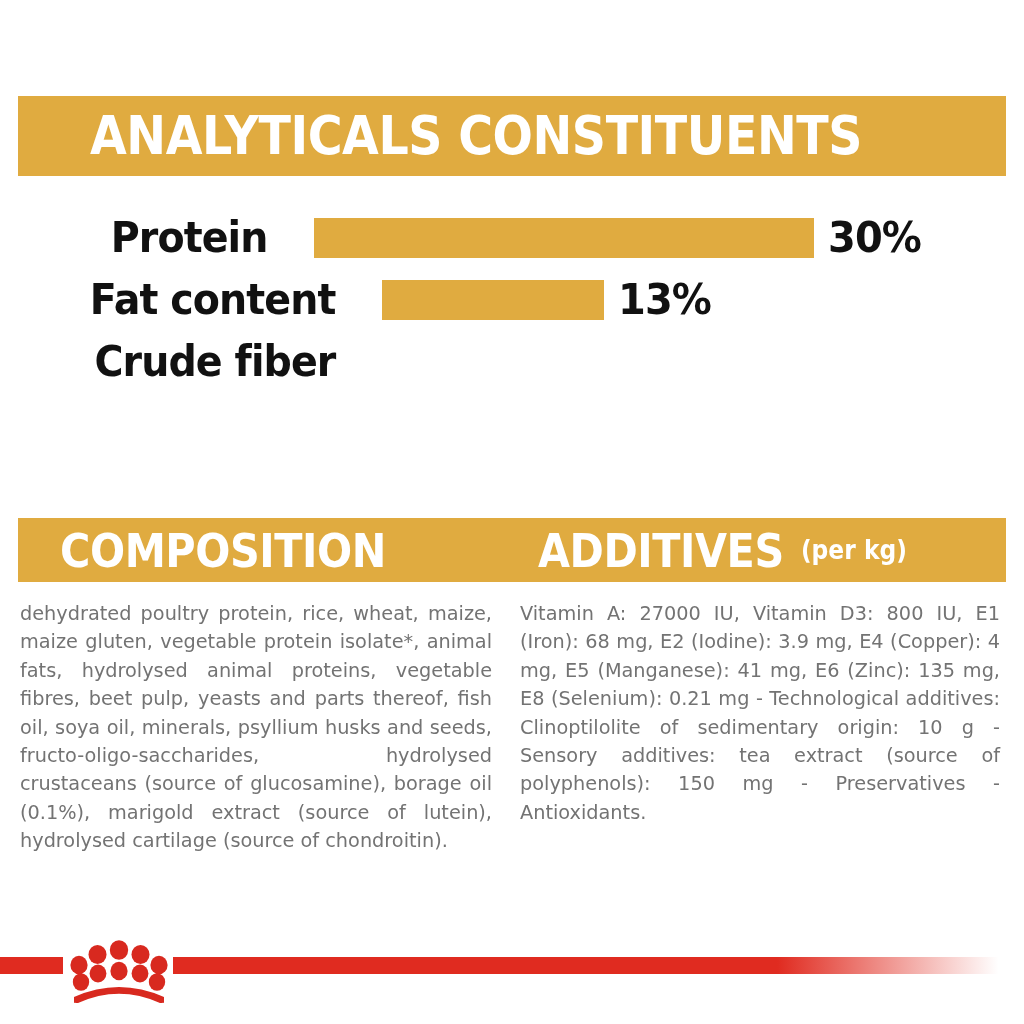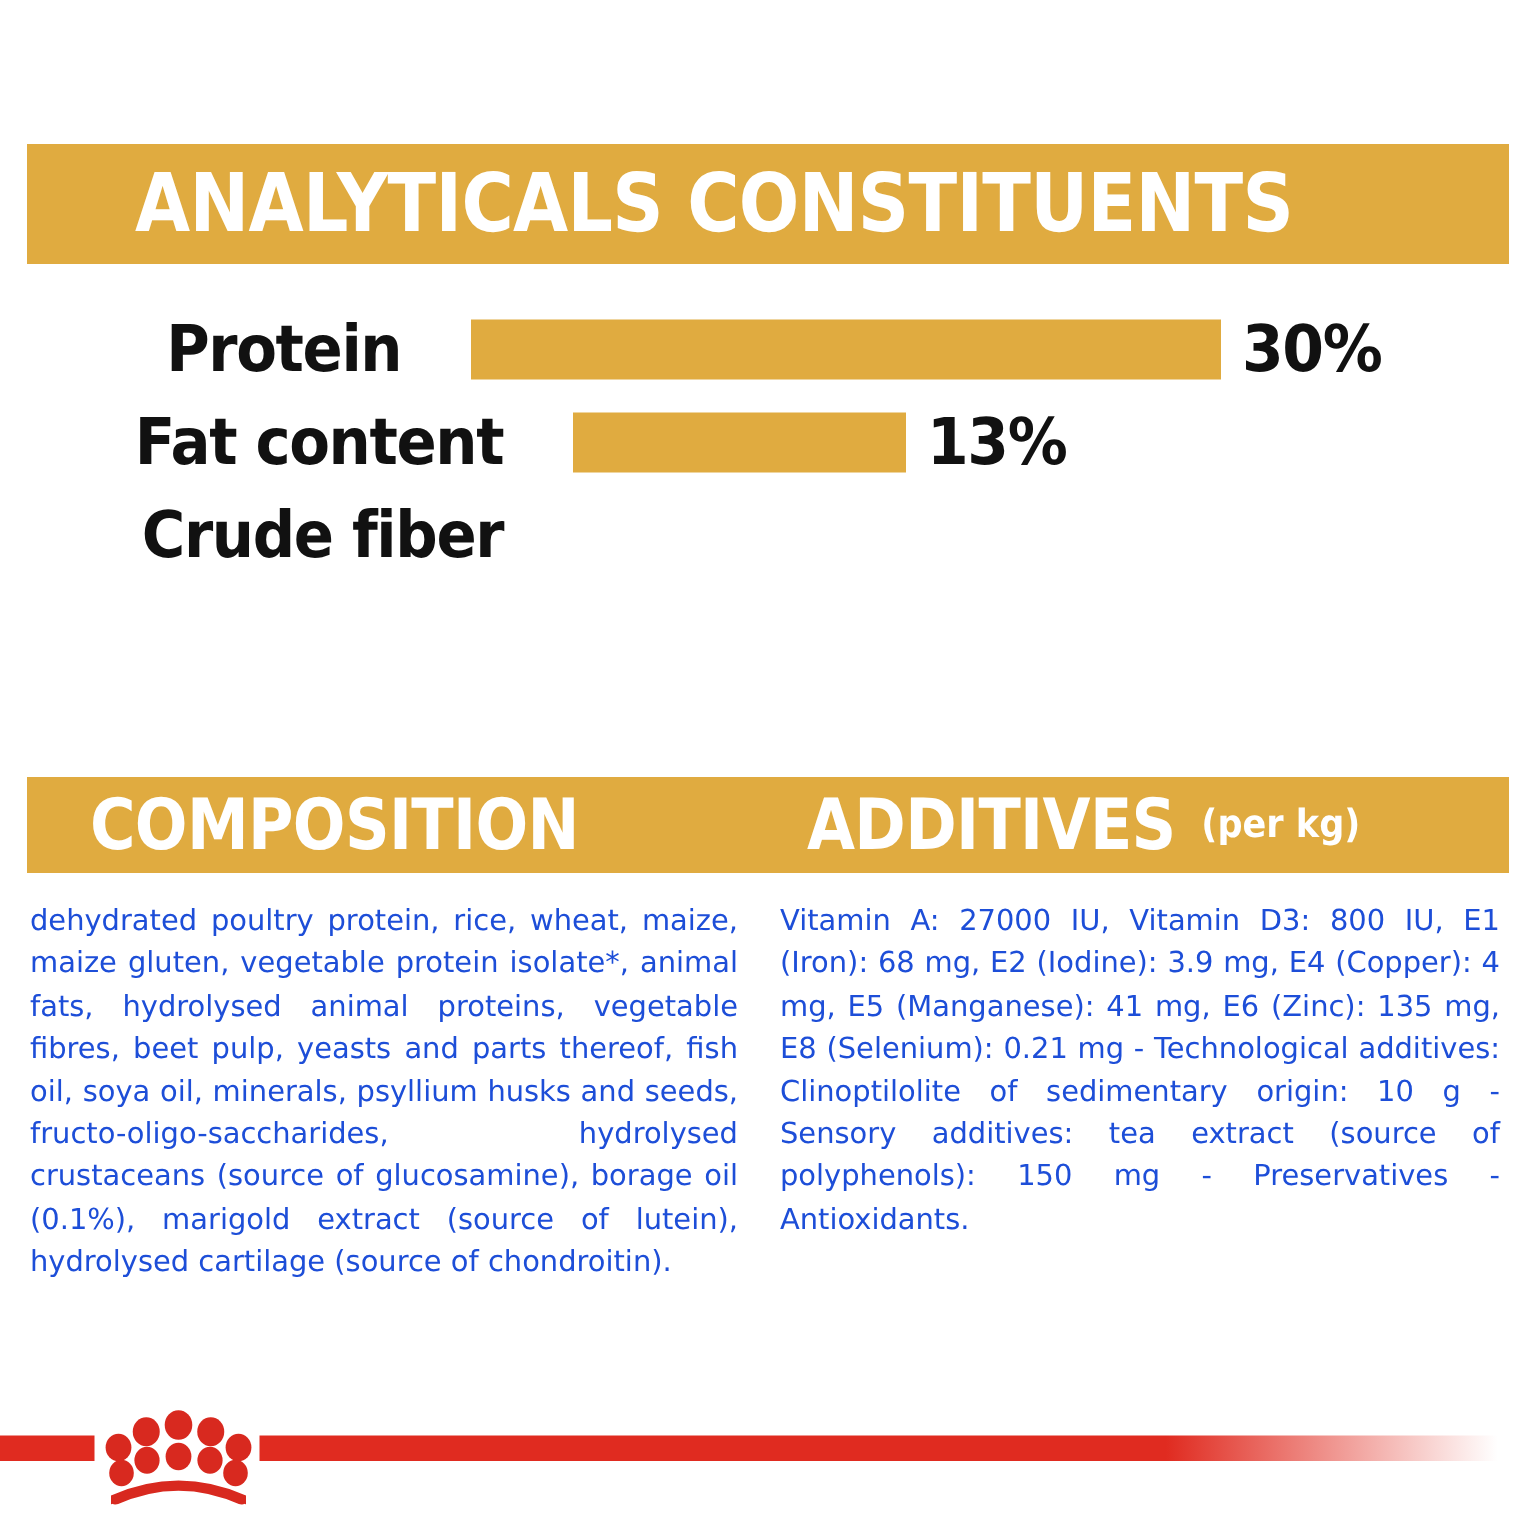--- a/index.html
+++ b/index.html
@@ -58,21 +58,21 @@
     top: 205px;
     width: 1024px;
     height: 190px;
   }
   .chart-row {
     position: absolute;
     left: 0;
     width: 928px;
     height: 52px;
     display: flex;
-    align-items: center;
+    align-items: flex-end;
   }
   .chart-row-0 { top: 2px; }
   .chart-row-1 { top: 64px; }
   .chart-row-2 { top: 126px; }
 
   .bar-label {
     width: 352px;
     text-align: right;
     padding-right: 18px;
     font-family: "DejaVu Sans", sans-serif;
@@ -135,21 +135,21 @@
     white-space: nowrap;
     margin-left: -22px;
     transform: scaleX(0.9);
   }
 
   .body-text {
     position: absolute;
     font-family: "DejaVu Sans", sans-serif;
     font-size: 19.3px;
     line-height: 28.4px;
-    color: #1d4ed8;
+    color: #737373;
     text-align: justify;
     text-justify: inter-word;
     hyphens: none;
   }
   #composition-text {
     left: 20px;
     top: 600px;
     width: 472px;
   }
   #additives-text {

